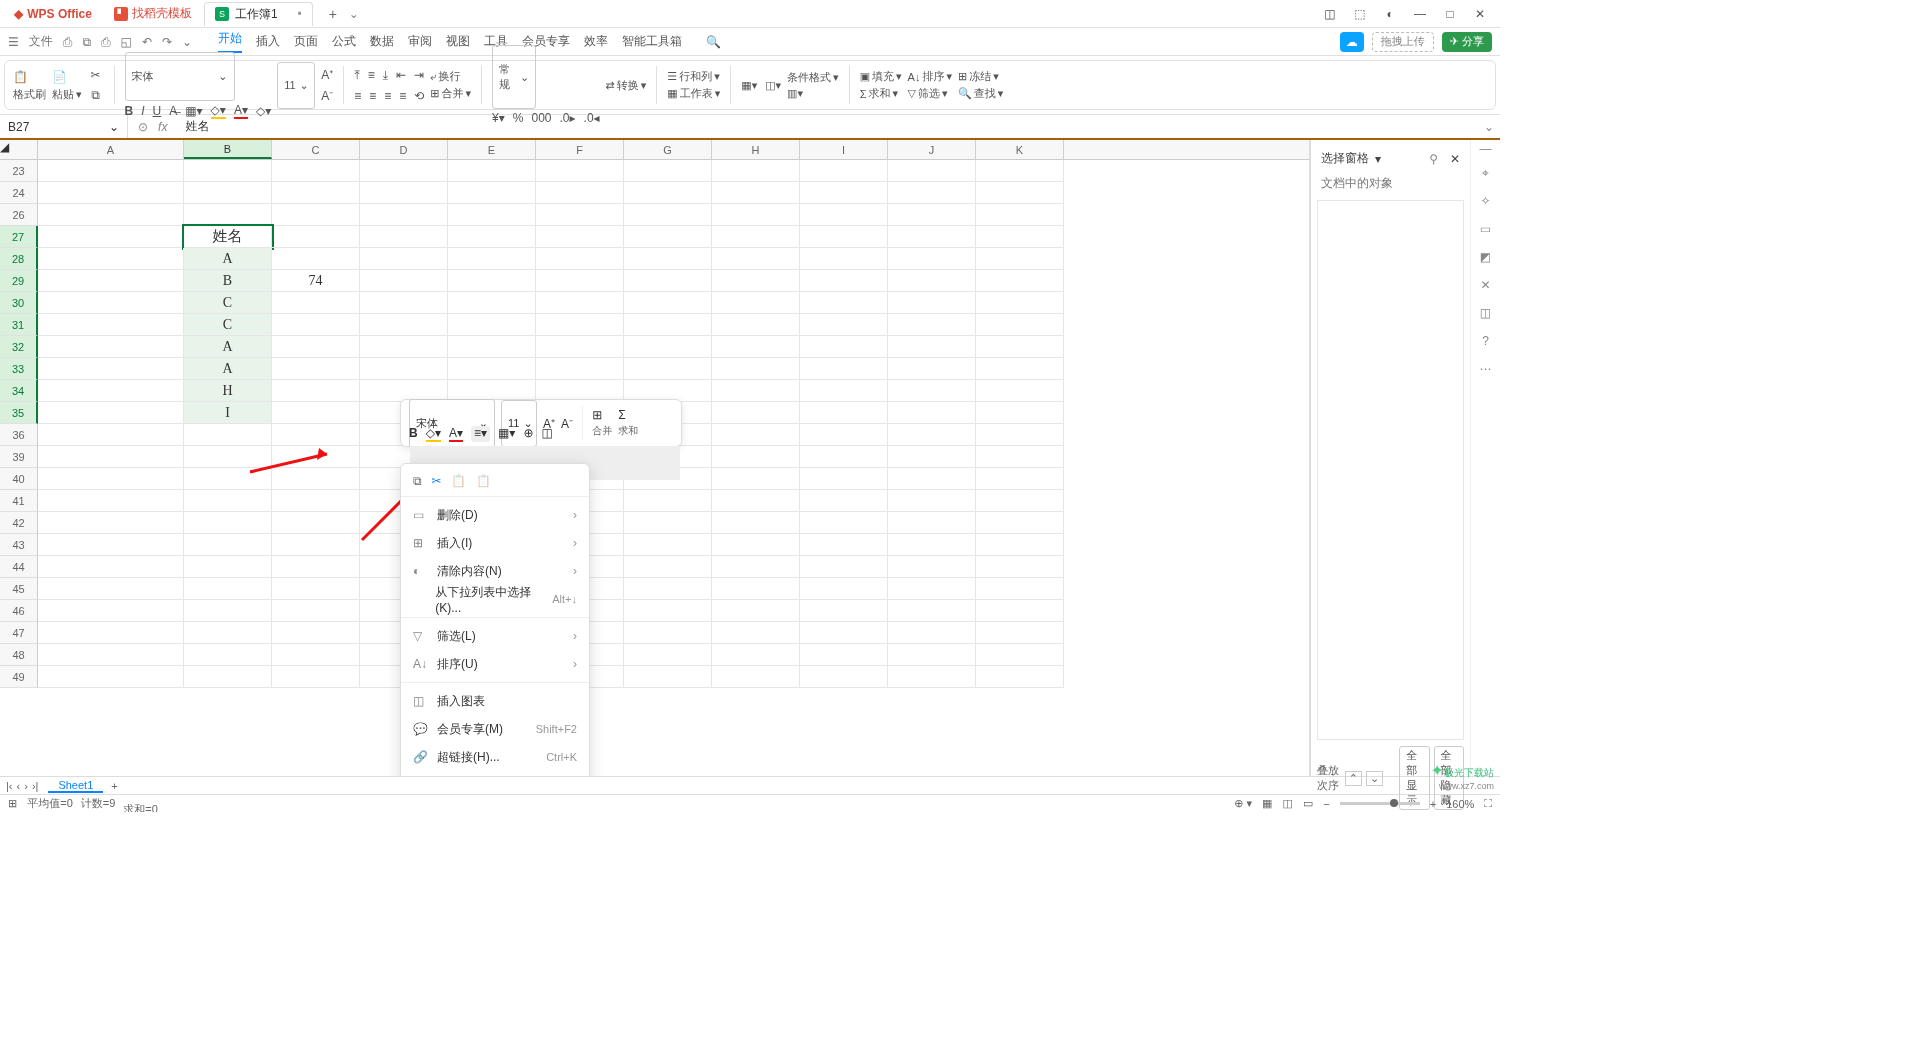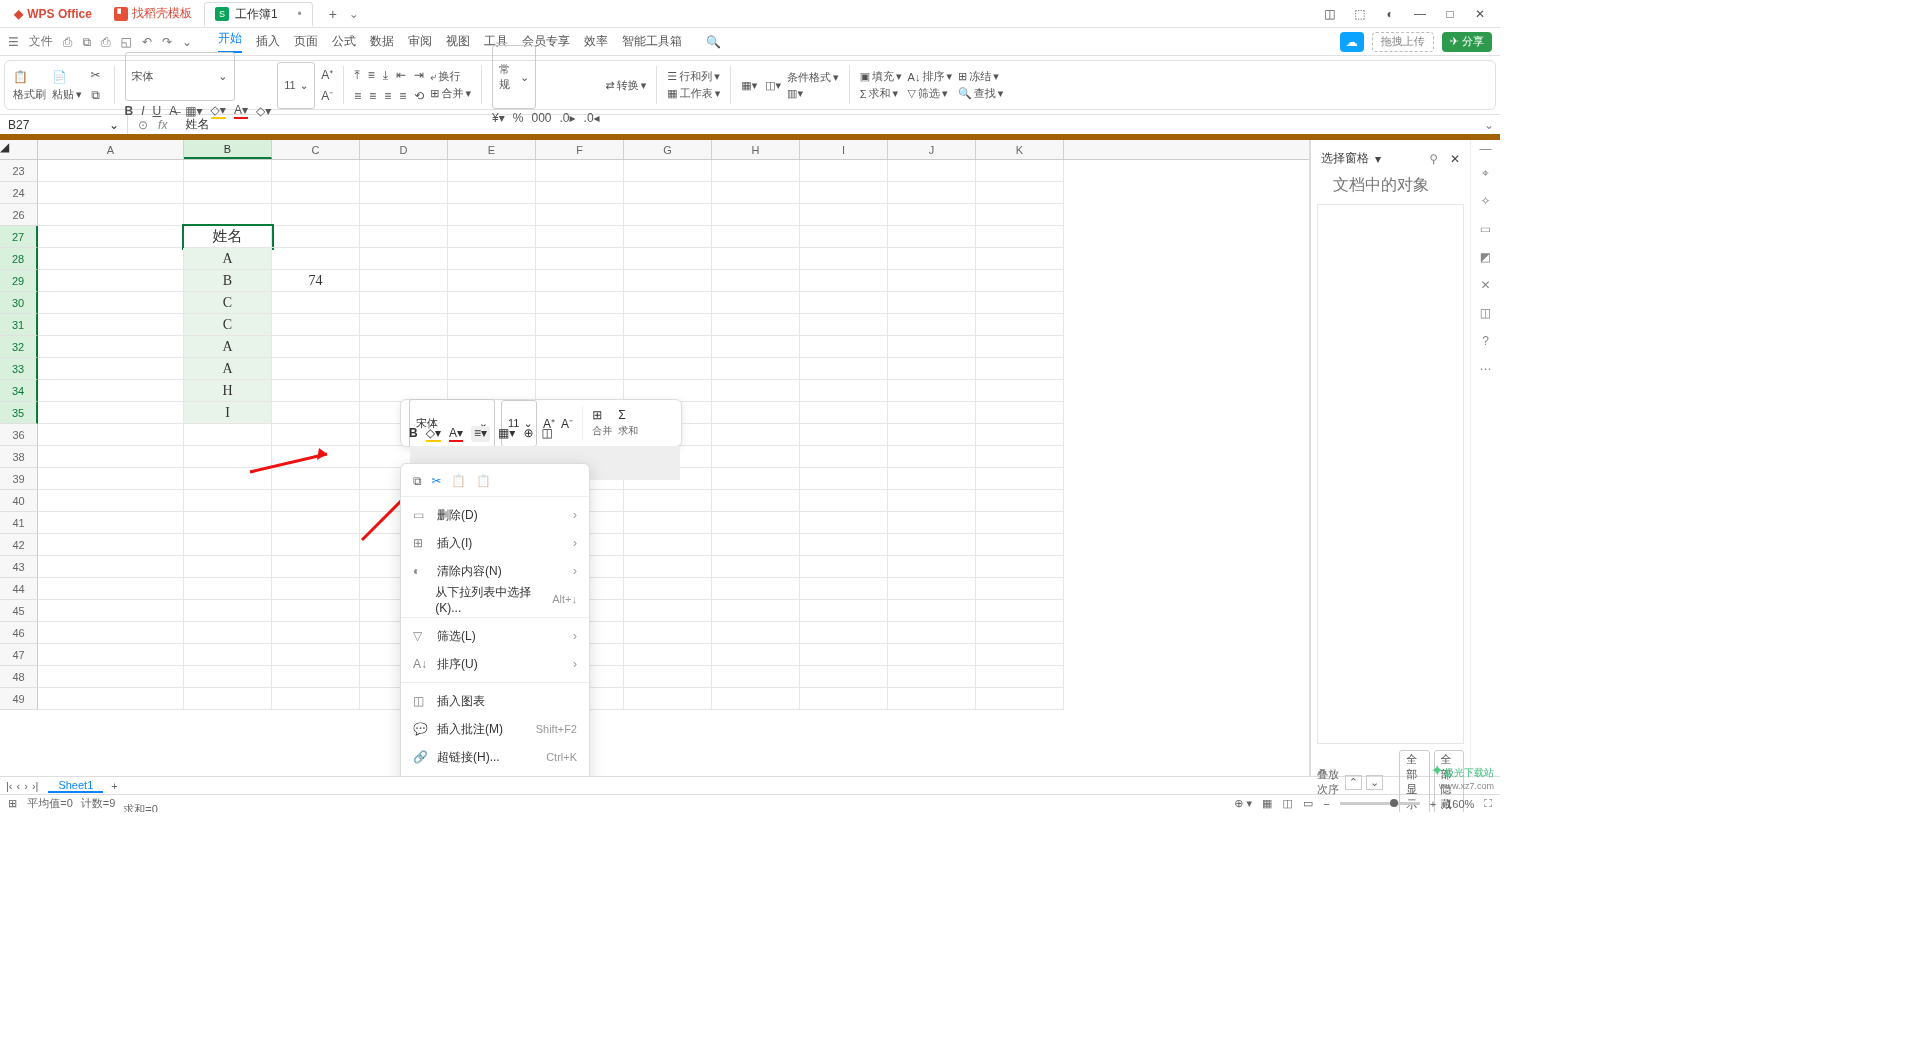--- a/index.html
+++ b/index.html
@@ -31,21 +31,21 @@
 .ribbon { height: 50px; border: 1px solid #e0e0e0; margin: 4px; border-radius: 6px; display: flex; align-items: center; padding: 4px 8px; gap: 6px; color: #555;}
 .rgroup { display: flex; flex-direction: column; gap: 2px; justify-content: center; height: 100%; }
 .rgroup.row { flex-direction: row; align-items: center; gap: 8px; }
 .rdiv { width: 1px; height: 38px; background: #e0e0e0; margin: 0 4px; }
 .ritem { font-size: 11px; display: flex; align-items: center; gap: 2px; white-space: nowrap; }
 .ricon { width: 16px; height: 16px; display: inline-flex; align-items: center; justify-content: center; }
 .font-sel { border: 1px solid #ccc; border-radius: 3px; padding: 16px 6px; font-size: 11px; display:flex;align-items:center;gap:4px;}
 .mini { font-size: 10px; color: #666; }
 
 
-.fbar { height: 26px; display: flex; align-items: center; border-top: 1px solid #e0e0e0; border-bottom: 6px solid #a16207; }
+.fbar { height: 26px; display: flex; align-items: center; border-top: 1px solid #e0e0e0; border-bottom: 2px solid #a16207; }
 .namebox { width: 128px; border-right: 1px solid #ddd; padding: 0 8px; display: flex; align-items: center; justify-content: space-between; height: 100%;}
 .fbar-icons { display: flex; gap: 10px; padding: 0 10px; color: #888; }
 .fbar-input { padding: 0 8px; }
 
 
 .main { display: flex; height: calc(812px - 28px - 28px - 58px - 26px - 18px - 18px); }
 .grid-area { position: relative; flex: 1; overflow: hidden; border-right: 1px solid #ddd; }
 .colhead { height: 20px; display: flex; background: #f7f7f7; border-bottom: 1px solid #ccc; }
 .ch-corner { width: 38px; border-right: 1px solid #ccc; background: #f7f7f7; }
 .ch { width: 88px; border-right: 1px solid #d0d0d0; display: flex; align-items: center; justify-content: center; font-size: 11px; color: #666;}
@@ -71,21 +71,21 @@
 .ctx-item .shortcut { margin-left: auto; color: #999; font-size: 11px; }
 .ctx-item .arrow { margin-left: auto; color: #999; }
 .ctx-sep { height: 1px; background: #eee; margin: 4px 0; }
 .ctx-ico { width: 14px; color: #888; }
 
 
 .rpane { width: 190px; border-left: 1px solid #ddd; display: flex; }
 .rpane-body { flex: 1; padding: 6px; }
 .rpane-title { display: flex; align-items: center; gap: 6px; padding: 4px; color: #444; font-size: 12px;}
 .rpane-title .pin { margin-left: auto; color:#888;}
-.rpane-sub { color: #777; font-size: 16px; padding: 4px; margin-left: 12px; }
+.rpane-sub { color: #777; font-size: 12px; padding: 4px; }
 .rpane-list { margin-top: 4px; height: 540px; border: 1px solid #e6e6e6; background: #fff;}
 .rpane-footer { margin-top: 6px; display:flex; gap:4px; align-items:center; font-size:11px;color:#666;}
 .rpane-btns { display:flex; gap:4px; margin-left:12px;}
 .rpane-btn { border:1px solid #ccc; padding:1px 6px; border-radius:3px; font-size:11px; color:#555;}
 .rpane-tools { width: 30px; border-left: 1px solid #eee; display:flex;flex-direction:column;align-items:center;gap:14px;padding-top:26px;color:#888;}
 
 
 .sheetbar { height: 18px; border-top: 1px solid #ddd; display: flex; align-items: center; padding: 0 6px; font-size: 11px; color: #666;}
 .sheetbar .nav { display:flex; gap:4px; margin-right:10px;}
 .sheetbar .stab { padding: 0 10px; border-bottom: 2px solid #0a84ff; color: #0a84ff;}
@@ -477,34 +477,20 @@
           <div class="cell"></div>
           <div class="cell"></div>
           <div class="cell"></div>
           <div class="cell"></div>
           <div class="cell"></div>
           <div class="cell"></div>
           <div class="cell"></div>
           <div class="cell"></div>
         </div>
         <div class="row">
-          <div class="rh">38</div>
-          <div class="cell big"></div>
-          <div class="cell"></div>
-          <div class="cell"></div>
-          <div class="cell"></div>
-          <div class="cell"></div>
-          <div class="cell"></div>
-          <div class="cell"></div>
-          <div class="cell"></div>
-          <div class="cell"></div>
-          <div class="cell"></div>
-          <div class="cell"></div>
-        </div>
-        <div class="row">
           <div class="rh">39</div>
           <div class="cell big"></div>
           <div class="cell"></div>
           <div class="cell"></div>
           <div class="cell"></div>
           <div class="cell"></div>
           <div class="cell"></div>
           <div class="cell"></div>
           <div class="cell"></div>
           <div class="cell"></div>
@@ -732,21 +718,21 @@
           <span>排序(U)</span>
           <span class="arrow">›</span>
         </div>
       <div class="ctx-sep"></div>
       <div class="ctx-item">
           <span class="ctx-ico">◫</span>
           <span>插入图表</span>
         </div>
       <div class="ctx-item">
           <span class="ctx-ico">💬</span>
-          <span>插入批注(M)</span>
+          <span>会员专享(M)</span>
           <span class="shortcut">Shift+F2</span>
         </div>
       <div class="ctx-item">
           <span class="ctx-ico">🔗</span>
           <span>超链接(H)...</span>
           <span class="shortcut">Ctrl+K</span>
         </div>
       <div class="ctx-item"></div>
 
     </div>

